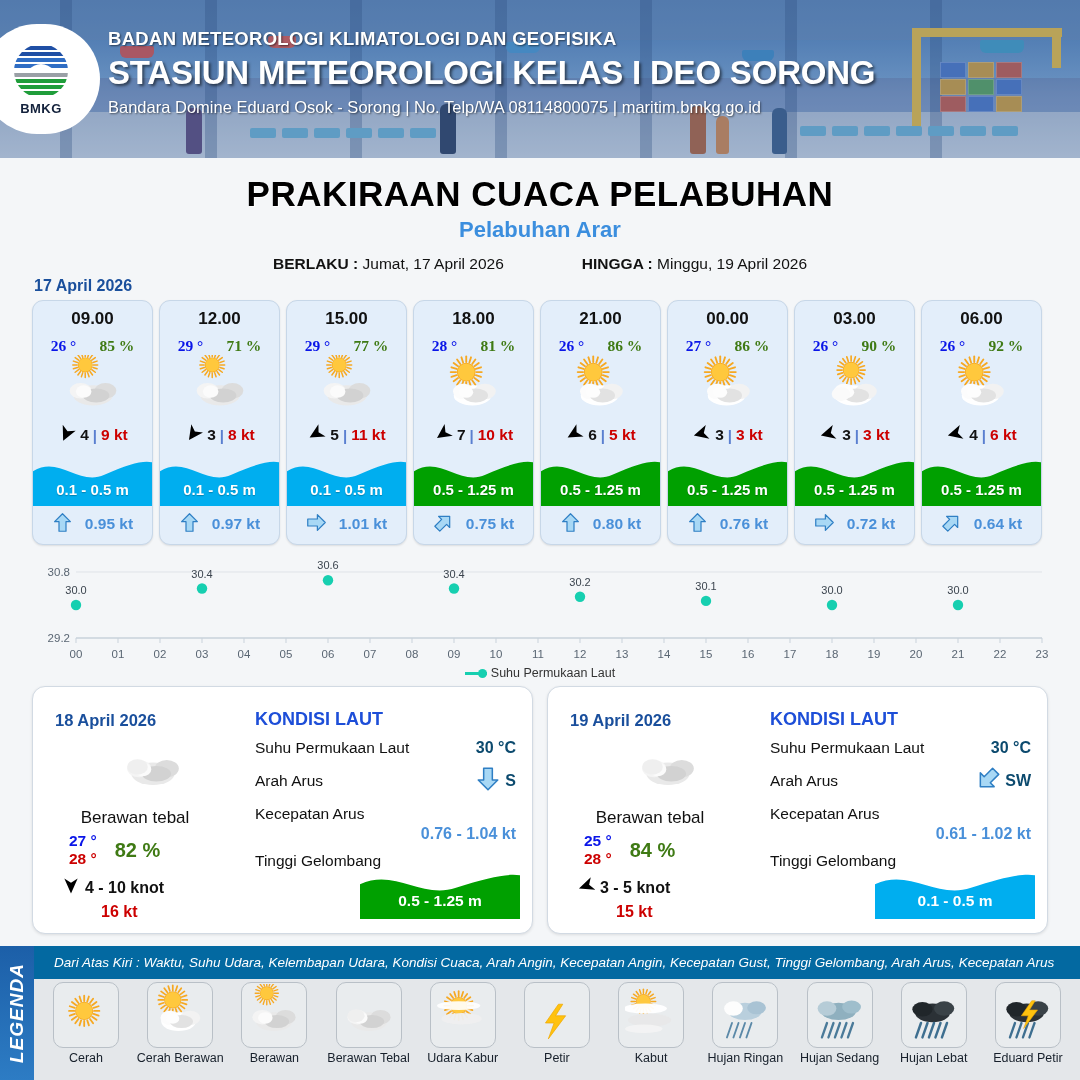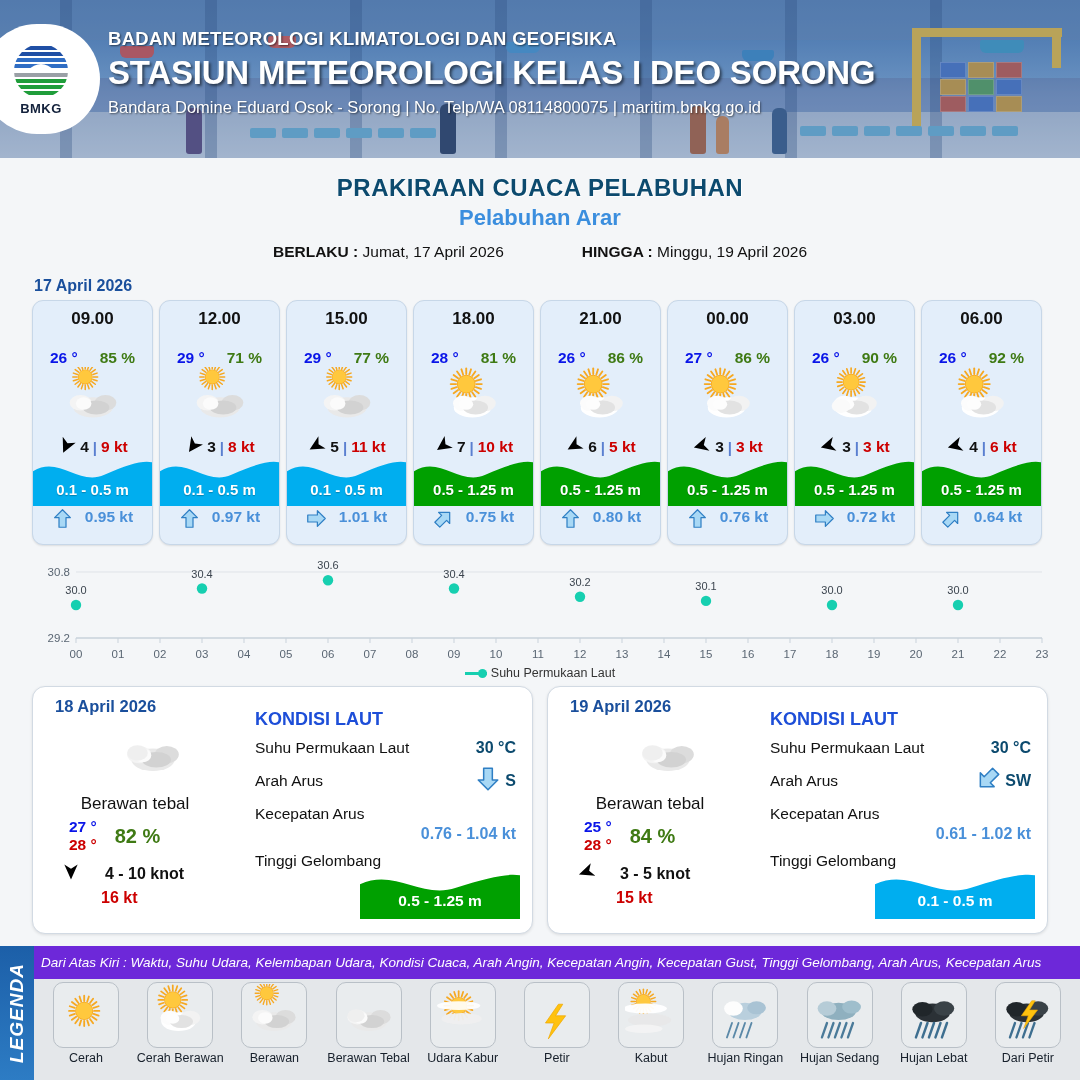--- a/index.html
+++ b/index.html
@@ -45,76 +45,76 @@
   .hdr-text { position:absolute; left:108px; top:28px; z-index:6; }
   .hdr-l1 { font-size:18.5px; font-weight:bold; color:#fff; letter-spacing:.3px;
     text-shadow:1px 1px 2px rgba(0,0,0,.55); }
   .hdr-l2 { font-size:33px; font-weight:bold; color:#fff; letter-spacing:-.2px; margin-top:4px;
     text-shadow:2px 2px 3px rgba(0,0,0,.55); }
   .hdr-l3 { font-size:16.5px; color:#fff; margin-top:6px;
     text-shadow:1px 1px 2px rgba(0,0,0,.55); }
 
   
   .title-wrap { text-align:center; margin-top:16px; }
-  .title-main { font-size:24px; font-weight:bold; color:#0c4a6e; letter-spacing:.5px;
+  .title-main { font-size:35px; font-weight:bold; color:#000000; letter-spacing:.5px;
     text-shadow:1px 1px 0 rgba(255,255,255,.9); }
   .title-sub { font-size:22px; font-weight:bold; color:#3b8ede; margin-top:3px; }
   .valid-row { display:flex; justify-content:center; gap:78px; margin-top:12px;
     font-size:15.5px; color:#111; }
   .valid-lbl { font-weight:bold; }
 
   
   .day-label { position:absolute; left:34px; top:277px; font-size:16px; font-weight:bold; color:#1a4f9c; }
   .cards { position:absolute; left:32px; top:300px; width:1016px; display:flex; gap:6px; }
   .card {
     width:121px; height:245px; background:#e3eefa; border:1px solid #c7d7e8;
     border-radius:11px; position:relative; overflow:hidden;
     box-shadow:0 1px 2px rgba(0,0,0,.10);
   }
   .c-time { text-align:center; font-size:17px; font-weight:bold; color:#111; margin-top:8px; }
-  .c-vals { display:flex; justify-content:space-around; align-items:center; margin-top:20px; padding:0 6px; }
+  .c-vals { display:flex; justify-content:space-around; align-items:center; margin-top:8px; padding:0 6px;font-family:Liberation Serif, serif; }
   .c-temp { font-size:15.5px; font-weight:bold; color:#0a15e8; }
   .c-hum { font-size:15.5px; font-weight:bold; color:#3f7a14; }
   .c-icon { height:62px; display:flex; align-items:center; justify-content:center; margin-top:2px; }
   .c-wind { display:flex; align-items:center; justify-content:center; gap:4px; margin-top:5px; height:22px; }
   .c-wdir { font-size:15.5px; font-weight:bold; color:#111; }
   .c-sep { color:#5a7fd0; font-size:15px; font-weight:bold; }
   .c-gust { font-size:15.5px; font-weight:bold; color:#cc0000; }
   .wave-box { position:absolute; left:0; bottom:38px; width:100%; height:52px; }
   .wave-svg { position:absolute; left:0; bottom:0; width:100%; height:52px; display:block; }
   .wave-txt { position:absolute; left:0; bottom:8px; width:100%; text-align:center;
     font-size:15px; font-weight:bold; color:#fff; text-shadow:0 1px 1px rgba(0,0,0,.25); }
   .c-cur { position:absolute; left:0; bottom:4px; width:100%; height:32px;
-    display:flex; justify-content:center; gap:12px; }
+    display:flex; align-items:center; justify-content:center; gap:12px; }
   .c-cur-val { font-size:15.5px; font-weight:bold; color:#4a90d9; }
 
   
   .chart { position:absolute; left:28px; top:558px; width:1024px; height:125px; }
   .chart-svg { width:100%; height:100%; }
   .legend-sst { position:absolute; left:0; top:666px; width:1080px; text-align:center;
     font-size:12.5px; color:#333; }
   .legend-sst .dash { display:inline-block; width:22px; height:3px; background:#16cfb0;
     vertical-align:middle; margin-right:5px; position:relative; }
   .legend-sst .dot { display:inline-block; width:9px; height:9px; border-radius:50%;
     background:#16cfb0; vertical-align:middle; margin:0 4px 0 -14px; }
 
   
   .panels { position:absolute; left:32px; top:686px; width:1016px; display:flex; gap:14px; }
   .panel { width:501px; height:248px; background:#fff; border:1px solid #d2dae3;
     border-radius:13px; box-shadow:0 1px 3px rgba(0,0,0,.10); position:relative; display:flex; }
-  .p-left { width:218px; padding:10px 0 0 22px; }
+  .p-left { width:218px; padding:24px 0 0 22px; }
   .p-date { font-size:16.5px; font-weight:bold; color:#1a4f9c; }
   .p-icon { height:64px; display:flex; align-items:center; justify-content:center; margin-top:4px; }
   .p-cond { font-size:17px; color:#111; margin-top:10px; text-align:center; width:160px; }
   .p-temps { display:flex; align-items:center; gap:18px; margin-top:4px; padding-left:14px; }
   .p-tcol { display:flex; flex-direction:column; }
   .p-tmin { font-size:15.5px; font-weight:bold; color:#0a15e8; }
   .p-tmax { font-size:15.5px; font-weight:bold; color:#cc0000; }
   .p-hum { font-size:20px; font-weight:bold; color:#3f7a14;text-align:right; }
-  .p-wind { display:flex; align-items:center; gap:24px; margin-top:8px; padding-left:6px; }
+  .p-wind { display:flex; align-items:center; gap:4px; margin-top:8px; padding-left:6px; }
   .p-wtxt { font-size:16px; font-weight:bold; color:#111; }
   .p-gust { font-size:16px; font-weight:bold; color:#cc0000; margin-top:3px; padding-left:46px; }
   .p-right { flex:1; padding:22px 16px 0 4px; position:relative; }
   .p-title { font-size:18px; font-weight:bold; color:#1d4ed8; }
   .p-row { display:flex; justify-content:space-between; align-items:center; margin-top:9px; }
   .p-rl { font-size:15.5px; color:#111; }
   .p-rv { font-size:16px; font-weight:bold; color:#0c4a6e; }
   .p-arrow-row { display:flex; align-items:center; gap:4px; }
   .p-speed { text-align:right; font-size:16px; font-weight:bold; color:#4a90d9; margin-top:2px; }
   .p-wave { position:absolute; right:12px; bottom:14px; width:160px; height:56px; }
@@ -122,21 +122,21 @@
     font-size:15.5px; font-weight:bold; color:#fff; }
 
   
   .legend { position:absolute; left:0; top:946px; width:1080px; height:134px; background:#e4e7ea; }
   .leg-side { position:absolute; left:0; top:0; width:34px; height:134px;
     background:linear-gradient(180deg,#1c5fa8 0%,#2d7cc4 100%);
     display:flex; align-items:center; justify-content:center; }
   .leg-side span { transform:rotate(-90deg); white-space:nowrap; font-size:19px;
     font-weight:bold; font-style:italic; color:#fff; letter-spacing:1px; }
   .leg-bar { position:absolute; left:34px; top:0; width:1046px; height:33px;
-    background:#6d28d9; display:flex; align-items:center; padding-left:7px; }
+    background:#0369a1; display:flex; align-items:center; padding-left:20px; }
   .leg-bar span { font-size:13.5px; font-style:italic; color:#fff; }
   .leg-items { position:absolute; left:34px; top:36px; width:1046px; height:96px;
     display:flex; justify-content:space-between; padding:0 6px; }
   .leg-item { width:92px; display:flex; flex-direction:column; align-items:center; }
   .leg-box { width:66px; height:66px; background:#e9ecee; border:1px solid #b9c0c7;
     border-radius:10px; display:flex; align-items:center; justify-content:center; }
   .leg-cap { font-size:12.5px; color:#17202b; margin-top:3px; white-space:nowrap; }
 </style>
 </head>
 <body>
@@ -1258,16 +1258,16 @@
               <line x1="18" y1="54" x2="11" y2="74" stroke="#3e6f90" stroke-width="3.2" stroke-linecap="round"></line>
               <line x1="27" y1="54" x2="20" y2="74" stroke="#3e6f90" stroke-width="3.2" stroke-linecap="round"></line>
               <line x1="36" y1="54" x2="29" y2="74" stroke="#3e6f90" stroke-width="3.2" stroke-linecap="round"></line>
               <line x1="45" y1="54" x2="38" y2="74" stroke="#3e6f90" stroke-width="3.2" stroke-linecap="round"></line>
             </g>
             <g transform="translate(6,-4) scale(.8)">
               <polygon points="44,34 26,60 38,60 30,82 54,50 40,50 50,34" fill="#FFC20E" stroke="#F0A800" stroke-width="1"></polygon>
             </g>
           </svg>
         </div>
-    <div class="leg-cap">Dari Petir</div>
+    <div class="leg-cap">Eduard Petir</div>
       </div>
     </div>
 </div>
 
 </body></html>

